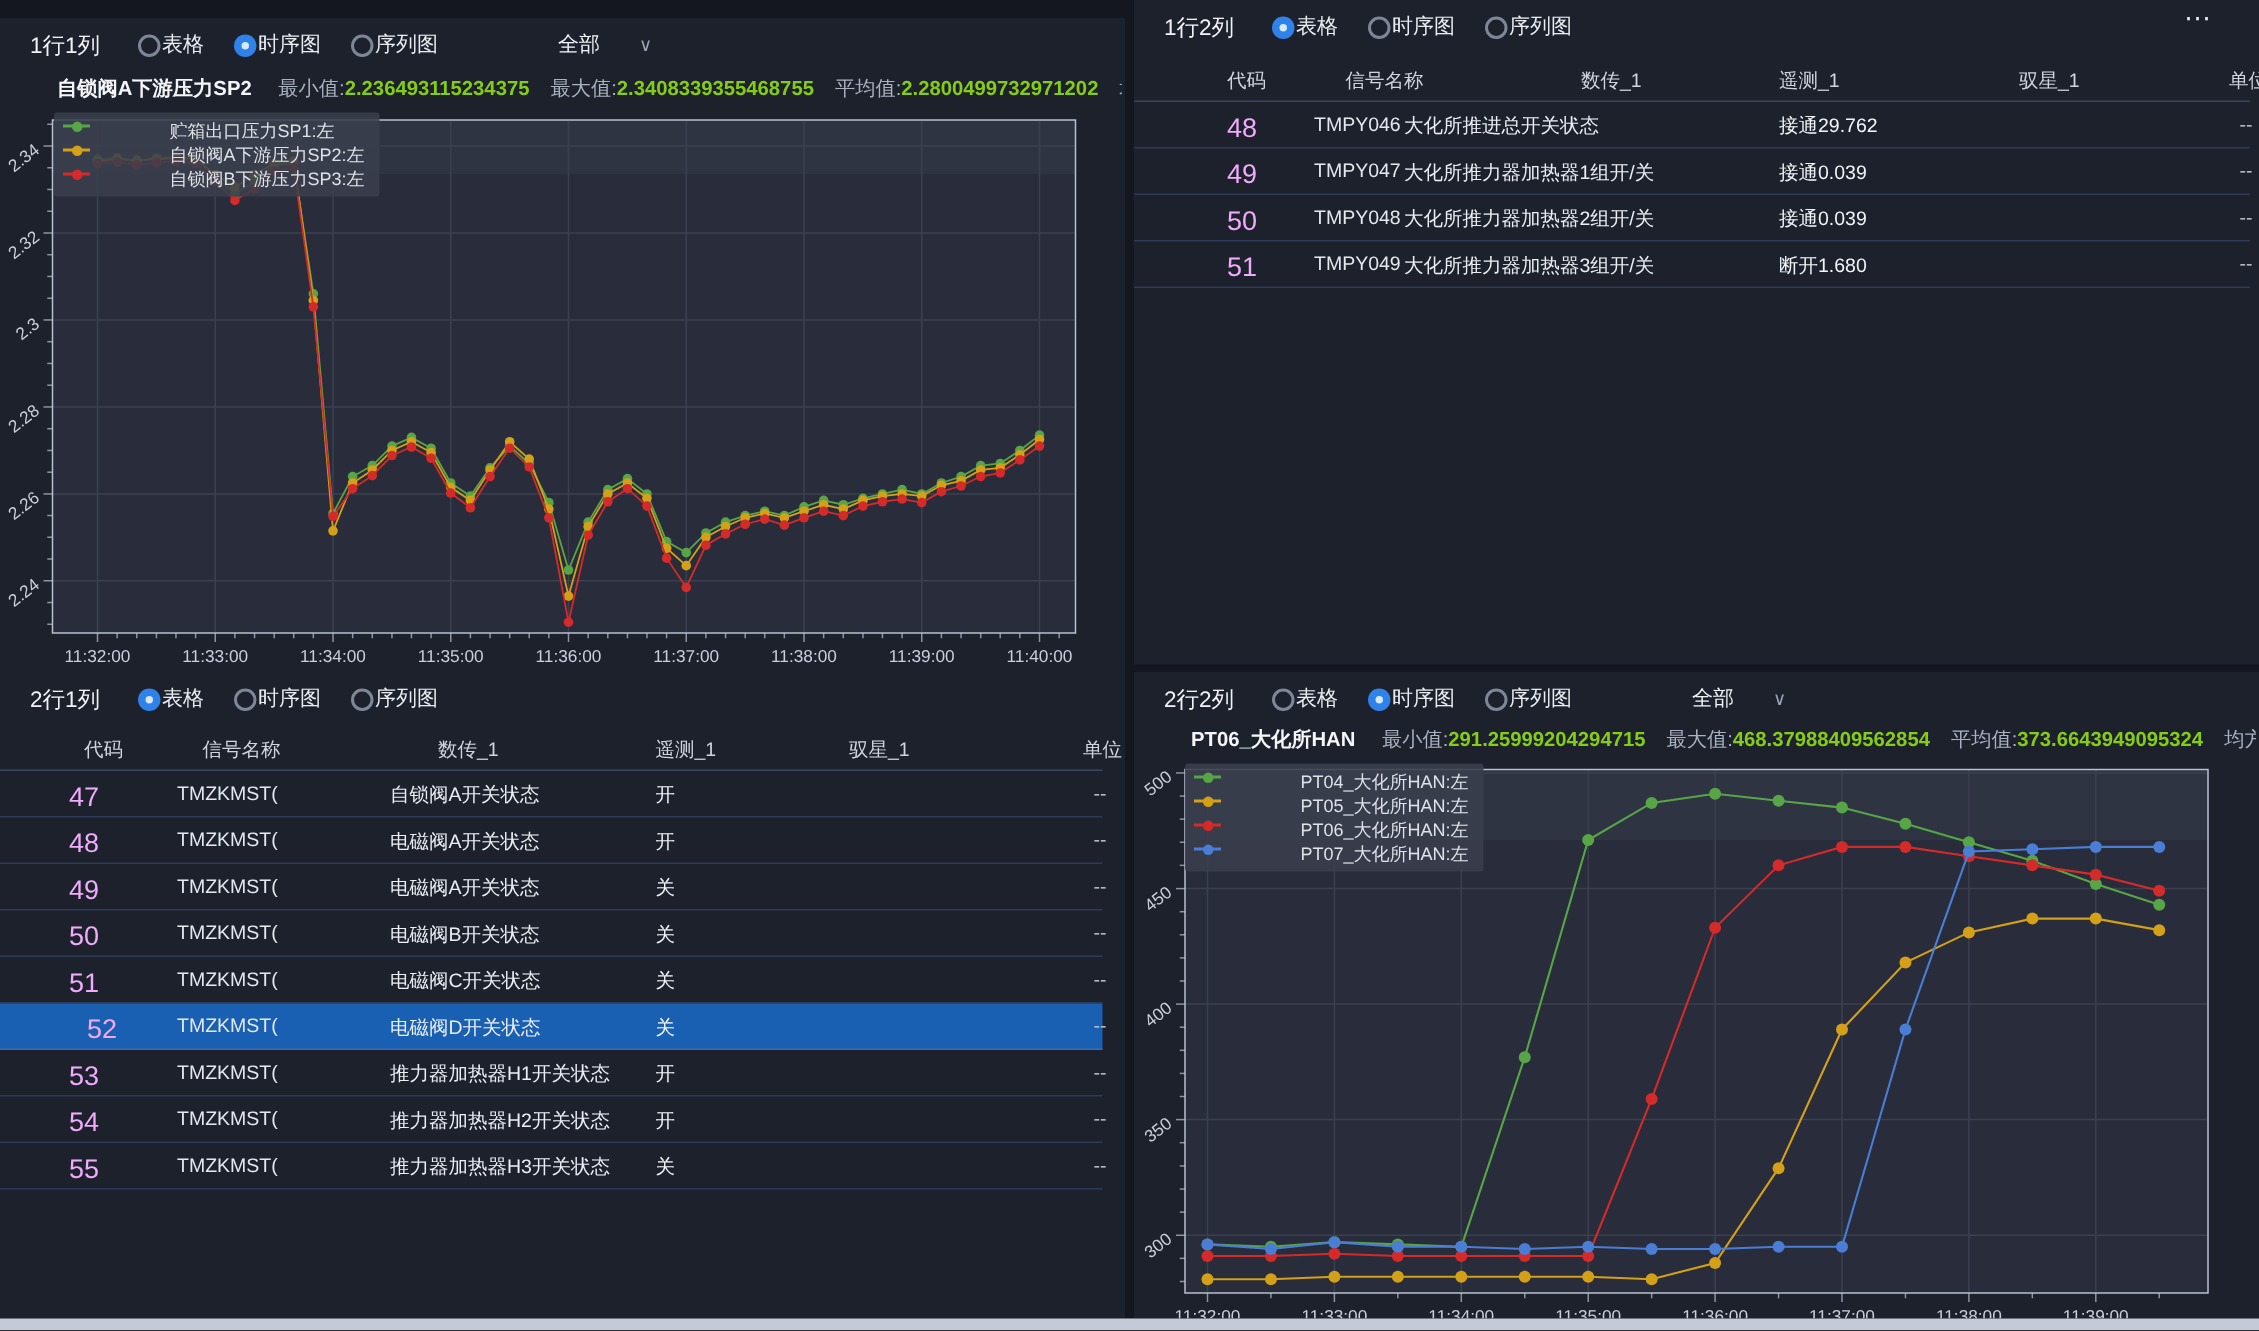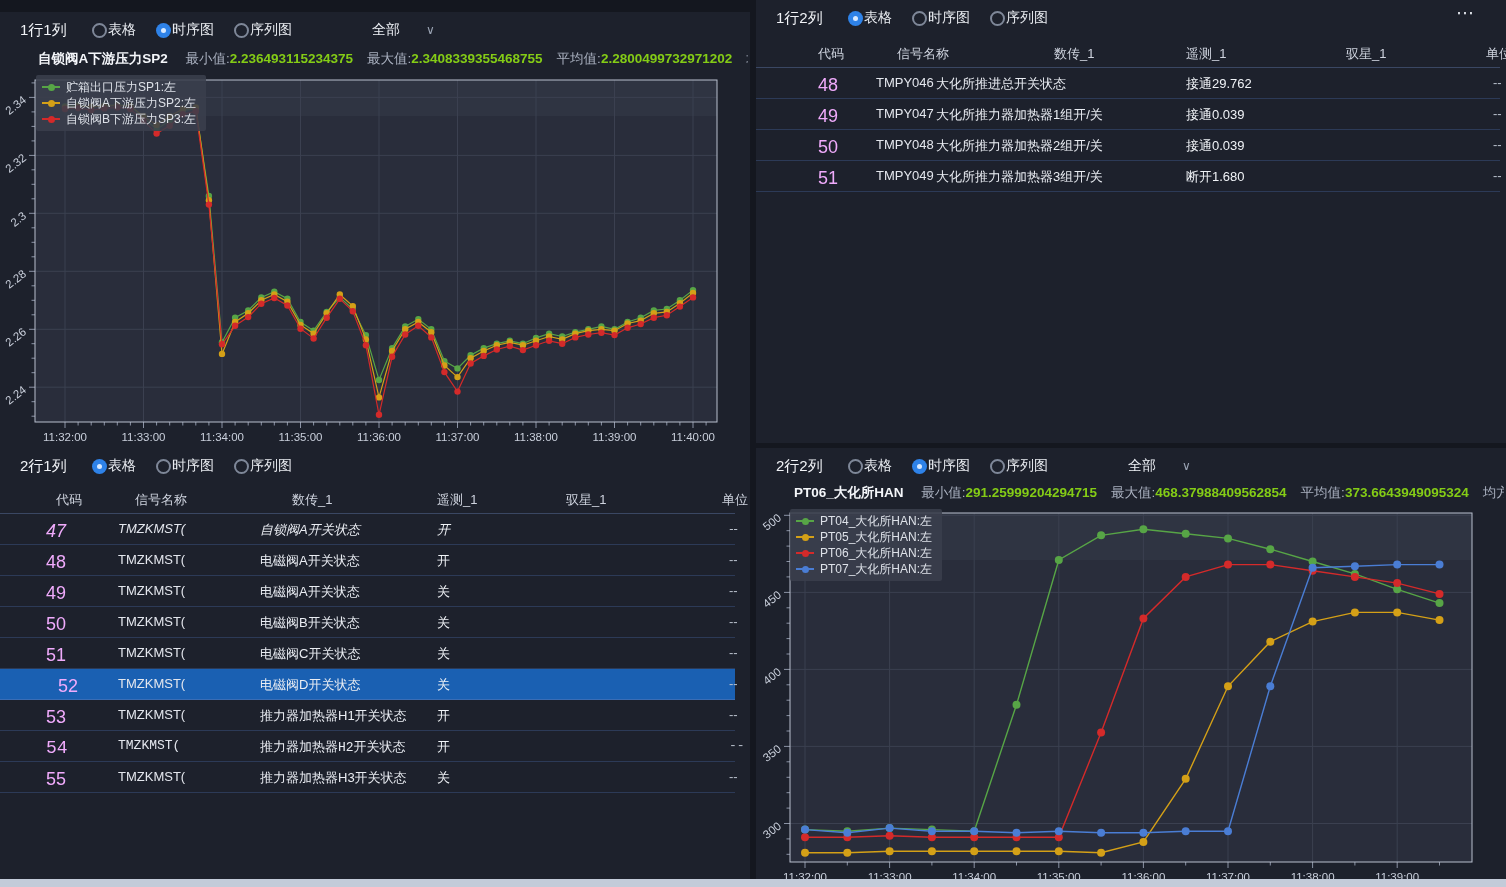--- a/index.html
+++ b/index.html
@@ -26,21 +26,21 @@
   #panel-tl .chart-titlebar{top:38px;}
   #panel-br .chart-titlebar{top:36px;}
   .ct-title{font-weight:bold;color:#f4f6fa;margin-right:14px;}
   .stat{margin-right:14px;color:#aab1c0;}
   .stat b{color:#84cc16;}
   .chart-wrap{position:absolute;left:0;width:750px;}
   #panel-tl .chart-wrap{top:60px;height:383px;}
   #panel-br .chart-wrap{top:58px;height:373px;}
   svg{display:block;}
   .legend{position:absolute;background:rgba(58,63,76,0.88);border-radius:2px;padding:4px 10px 4px 6px;}
-  .legend-item{display:flex;align-items:center;height:16px;cursor:pointer;}
+  .legend-item{display:flex;height:16px;cursor:pointer;gap:47px;}
   .lg-mark{position:relative;width:18px;height:10px;margin-right:6px;flex:0 0 auto;}
   .lg-mark i{position:absolute;left:0;top:4px;width:18px;height:2px;}
   .lg-mark b{position:absolute;left:6px;top:2px;width:7px;height:7px;border-radius:50%;}
   .lg-label{font-size:12px;color:#dde1e8;white-space:nowrap;}
   .tbl{position:absolute;left:0;right:0;}
   .thead{position:relative;height:29px;border-bottom:1px solid #3a4763;}
   .thead span{position:absolute;top:7px;font-size:13px;color:#cfd4df;white-space:nowrap;}
   .trow{position:relative;height:30px;border-bottom:1px solid #2c3a57;}
   .trow span{position:absolute;top:7px;font-size:13px;white-space:nowrap;}
   .trow .c-num{color:#f0abfc;font-size:18px;}
@@ -460,21 +460,21 @@
     </div>
     <div class="tbl" style="top:36px;">
         <div class="thead" style="width: 735px;">
           <span style="left: 56px;">代码</span>
           <span style="left: 135px;">信号名称</span>
           <span style="left: 292px;">数传_1</span>
           <span style="left: 437px;">遥测_1</span>
           <span style="left: 566px;">驭星_1</span>
           <span style="left: 722px;">单位</span>
         </div>
-        <div class="trow" style="width: 735px; font-style: italic;">
+        <div class="trow" style="width: 735px;">
           <span class="c-num" style="left: 46px;">47</span>
           <span class="c-code" style="left: 118px;">TMZKMST(</span>
           <span class="c-name" style="left: 260px;">自锁阀A开关状态</span>
           <span class="c-val" style="left: 437px;">开</span>
           <span class="c-dash" style="left: 729px;">--</span>
         </div>
         <div class="trow" style="width: 735px;">
           <span class="c-num" style="left: 46px;">48</span>
           <span class="c-code" style="left: 118px;">TMZKMST(</span>
           <span class="c-name" style="left: 260px;">电磁阀A开关状态</span>
@@ -509,21 +509,21 @@
           <span class="c-val" style="left: 437px;">关</span>
           <span class="c-dash" style="left: 729px;">--</span>
         </div>
         <div class="trow" style="width: 735px;">
           <span class="c-num" style="left: 46px;">53</span>
           <span class="c-code" style="left: 118px;">TMZKMST(</span>
           <span class="c-name" style="left: 260px;">推力器加热器H1开关状态</span>
           <span class="c-val" style="left: 437px;">开</span>
           <span class="c-dash" style="left: 729px;">--</span>
         </div>
-        <div class="trow" style="width: 735px; font-family: Liberation Mono, monospace;">
+        <div class="trow" style="width: 735px;">
           <span class="c-num" style="left: 46px;">54</span>
           <span class="c-code" style="left: 118px;">TMZKMST(</span>
           <span class="c-name" style="left: 260px;">推力器加热器H2开关状态</span>
           <span class="c-val" style="left: 437px;">开</span>
           <span class="c-dash" style="left: 729px;">--</span>
         </div>
         <div class="trow" style="width: 735px;">
           <span class="c-num" style="left: 46px;">55</span>
           <span class="c-code" style="left: 118px;">TMZKMST(</span>
           <span class="c-name" style="left: 260px;">推力器加热器H3开关状态</span>

